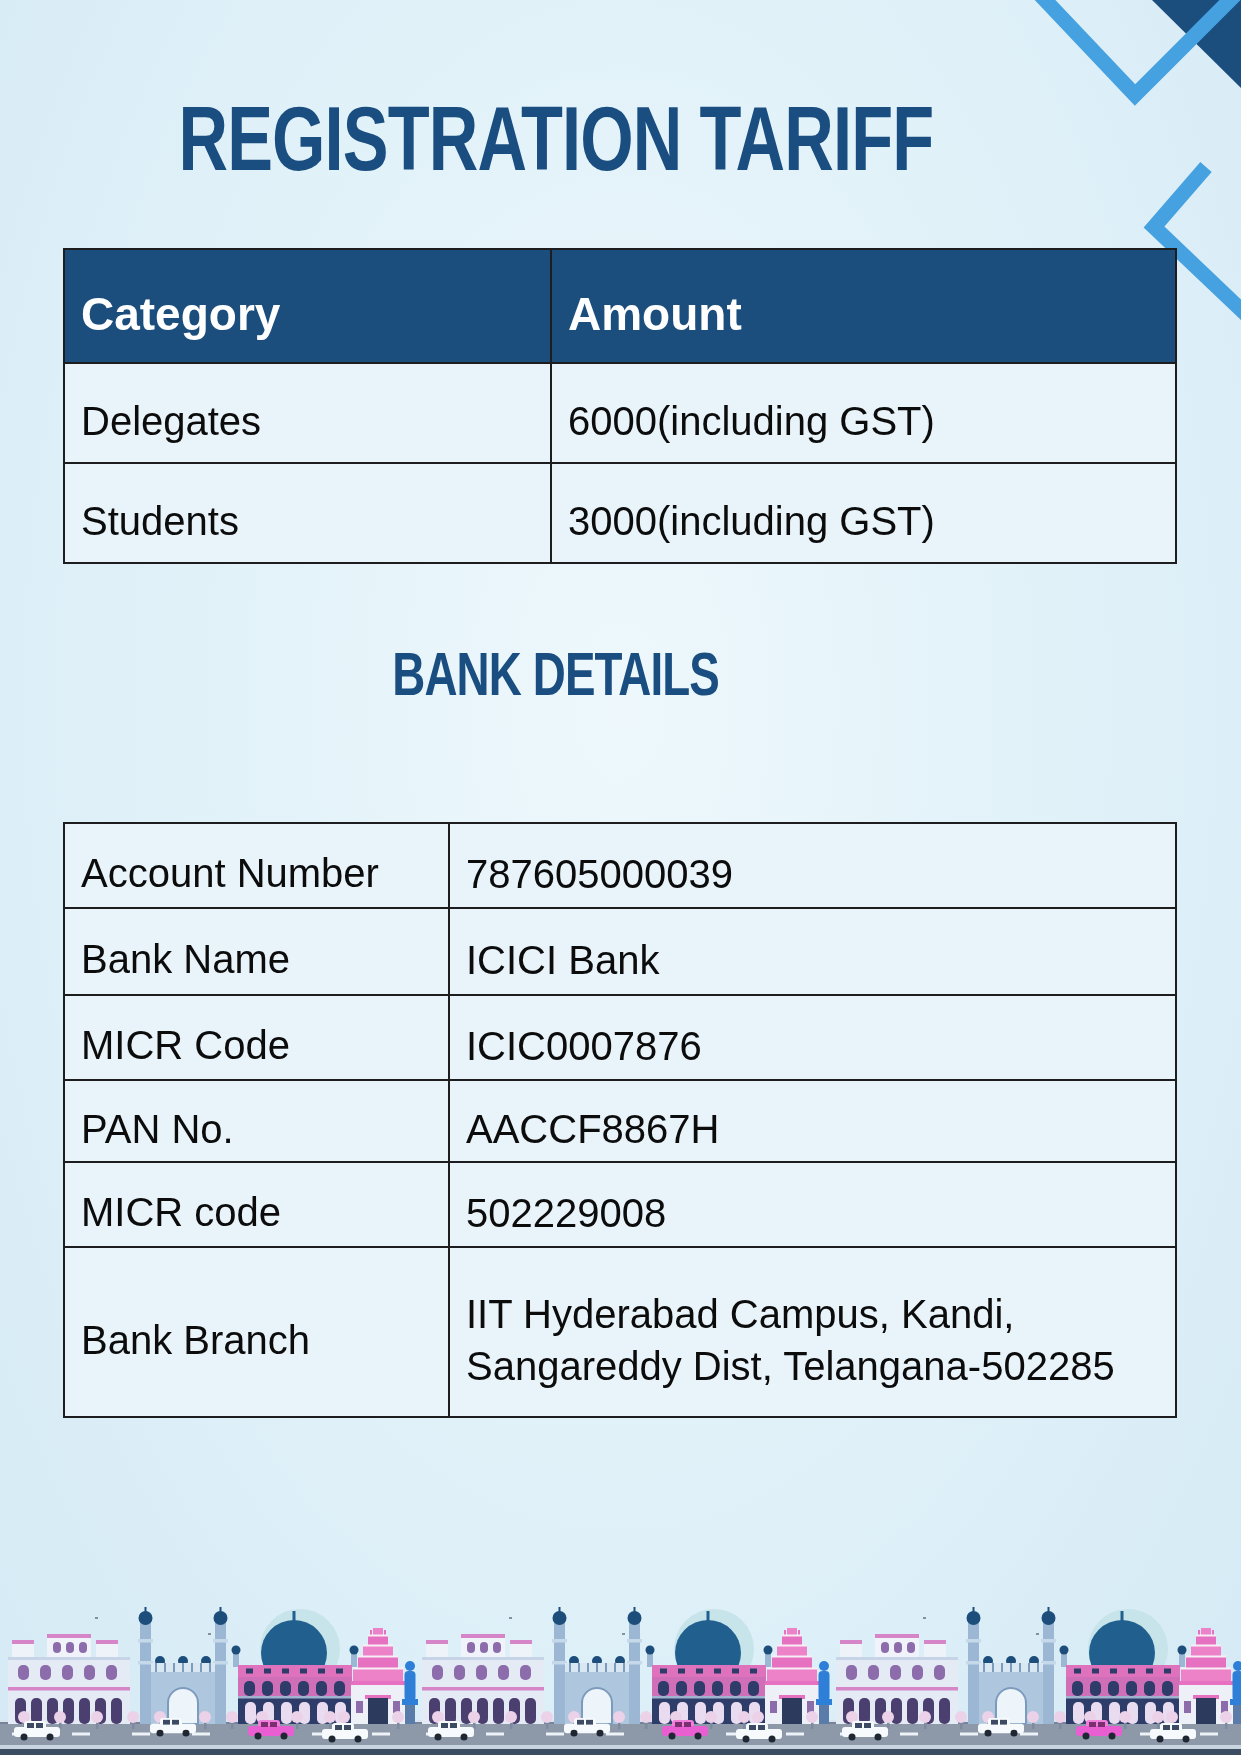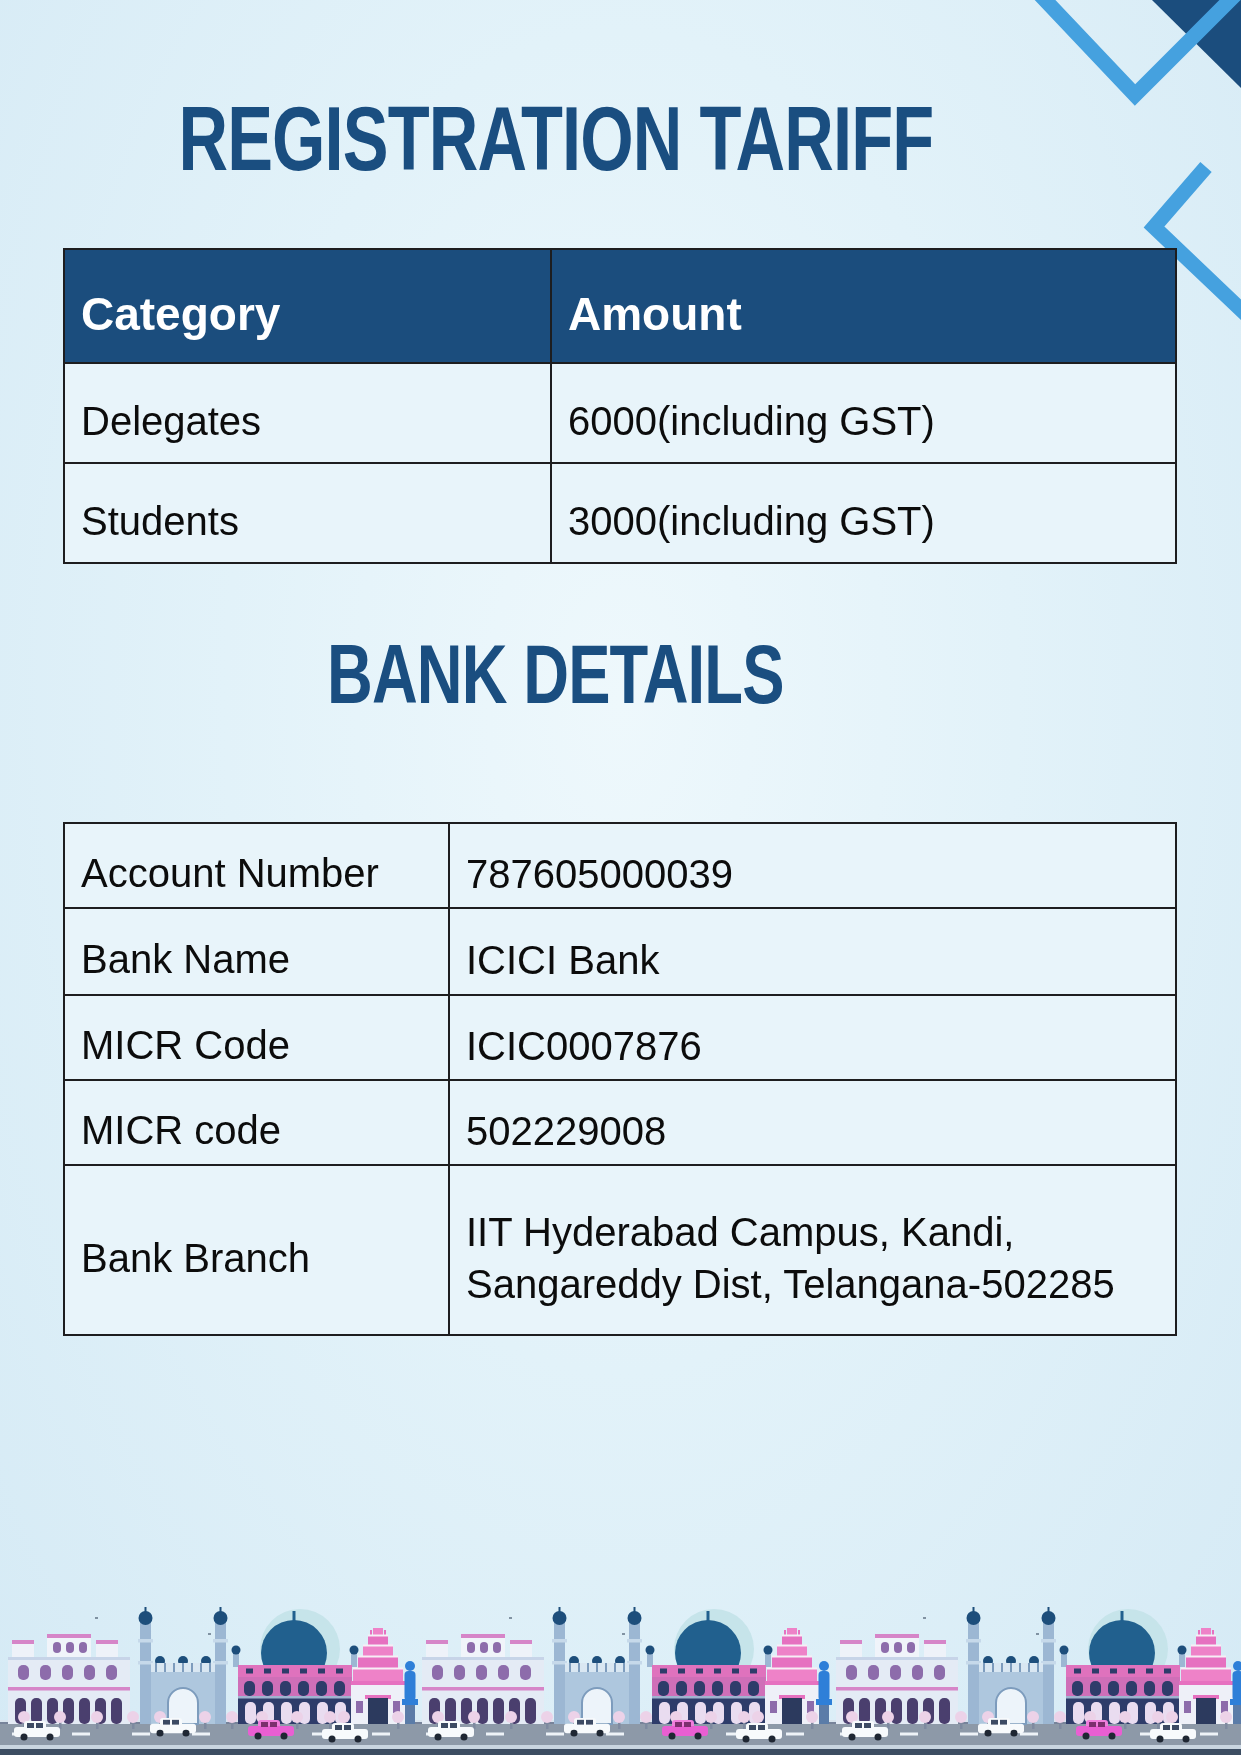--- a/index.html
+++ b/index.html
@@ -22,21 +22,21 @@
     display:flex; align-items:center; justify-content:center;
     margin:0; color:#1a4e80; font-weight:800;
   }
   .big-title > span{
     display:inline-block;
     letter-spacing:-1px;
     transform:translateX(-65px) scale(0.88,1.16);
     white-space:nowrap;
   }
   .title-registration{ top:84px; height:110px; font-size:78px; }
-  .title-bank{ top:628px; height:92px; font-size:72px; }
+  .title-bank{ top:628px; height:92px; font-size:52px; }
   
   table.tbl{
     position:absolute; left:63px; width:1114px;
     border-collapse:collapse; table-layout:fixed;
     font-size:40px; color:#0c0c0c;
   }
   table.tbl th, table.tbl td{
     border:2px solid #1d1d1f;
     vertical-align:middle;
     background:#e8f4fa;
@@ -115,20 +115,24 @@
         <td>Account Number</td>
         <td class="val">787605000039</td>
       </tr>
       <tr class="r1">
         <td>Bank Name</td>
         <td class="val">ICICI Bank</td>
       </tr>
       <tr>
         <td>MICR Code</td>
         <td class="val">ICIC0007876</td>
+      </tr>
+      <tr class="r3">
+        <td>PAN No.</td>
+        <td class="val">AACCF8867H</td>
       </tr>
       <tr>
         <td>MICR code</td>
         <td class="val">502229008</td>
       </tr>
       <tr class="tall">
         <td>Bank Branch</td>
         <td class="val">IIT Hyderabad Campus, Kandi, Sangareddy Dist, Telangana-502285</td>
       </tr>
     </tbody>

